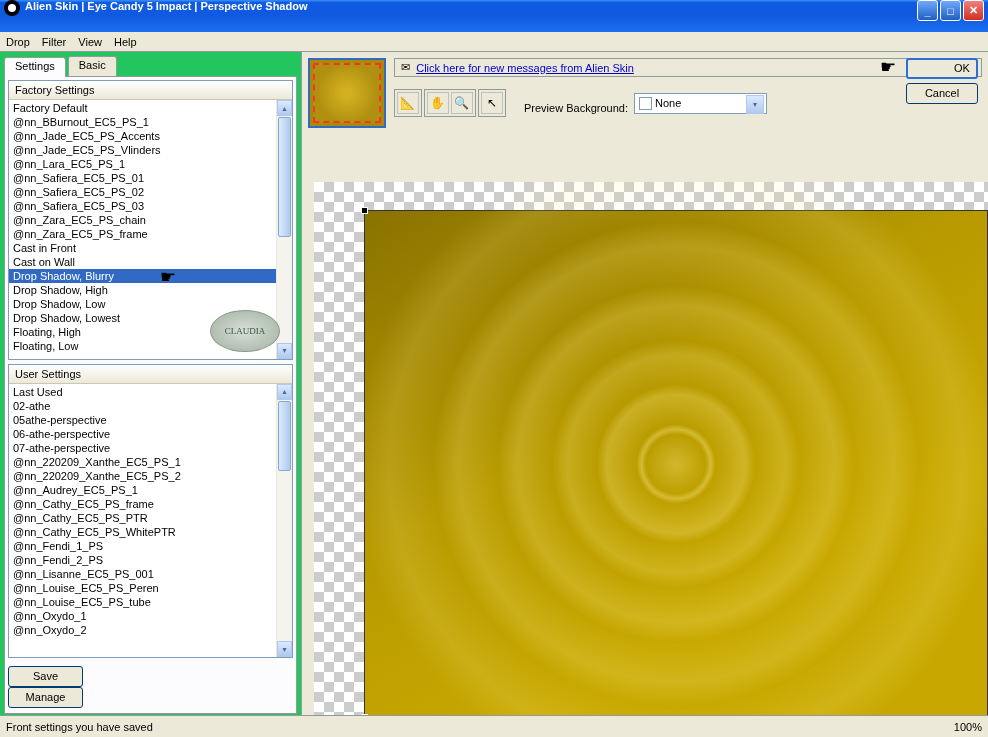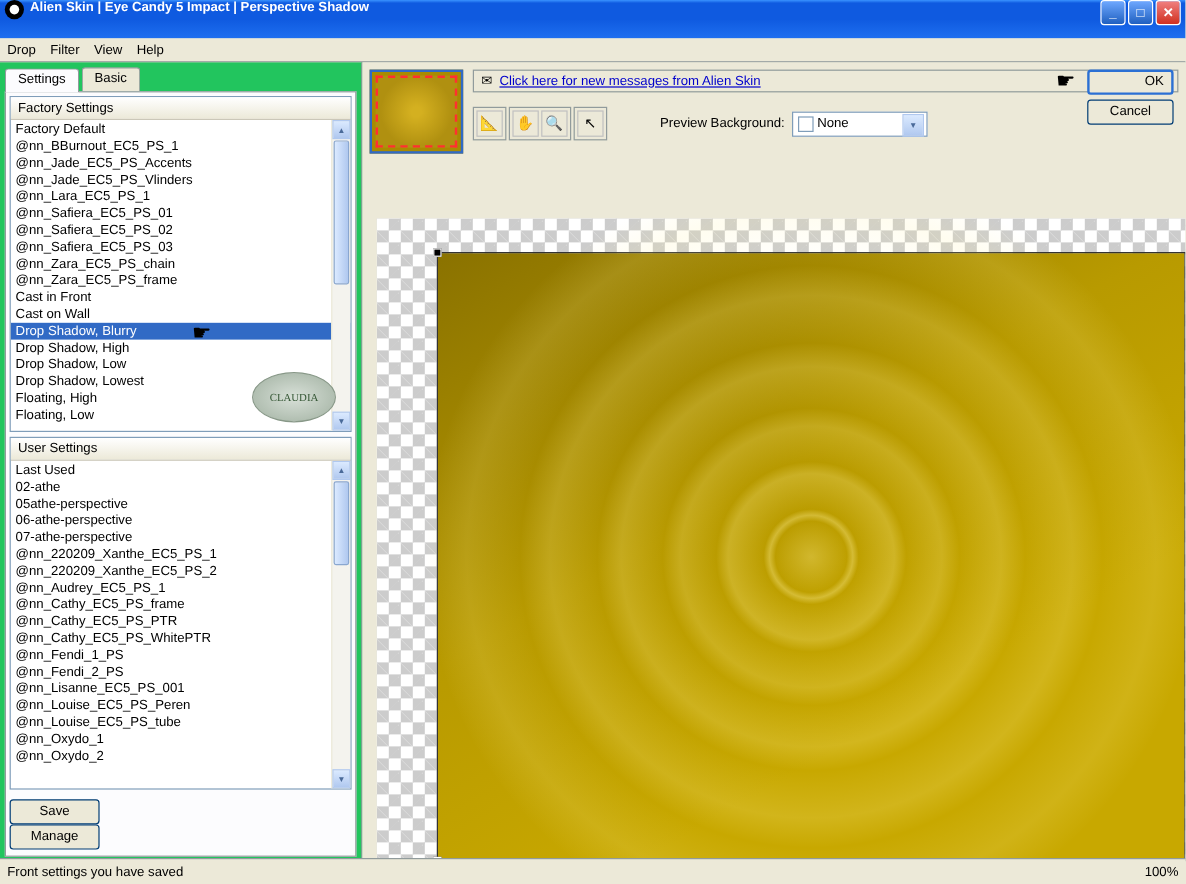--- a/index.html
+++ b/index.html
@@ -44,22 +44,22 @@
 .thumb-img { width: 78px; height: 70px; border: 2px solid #316ac5; background: #a88b00; position: relative; }
 .thumb-img::after { content:''; position:absolute; inset:3px; border:2px dashed #ff3030; background: radial-gradient(circle, #d4b020 10%, #b09010 70%); }
 
 .msgbar { border: 1px solid #919b9c; padding: 2px 6px; display: flex; align-items: center; gap: 6px; background:#ece9d8; }
 .msgbar a { color: #0000cc; text-decoration: underline; }
 
 .tools { display: flex; align-items: center; gap: 2px; margin-top:6px; }
 .toolbox { border:1px solid #919b9c; padding:2px; display:flex; gap:2px; background:#ece9d8; }
 .tool { width: 22px; height: 22px; border: 1px solid #c0c0c0; background: #ece9d8; display:flex; align-items:center; justify-content:center; font-size:12px;}
 
-.prevbg { display: flex; align-items: center; gap: 6px; margin-left: 42px; }
-.combo { width: 113px; height: 21px; border: 1px solid #7f9db9; background: white; display: flex; align-items: center; padding: 0 4px; position:relative; }
+.prevbg { display: flex; align-items: flex-end; gap: 6px; margin-left: 16px; }
+.combo { width: 133px; height: 21px; border: 1px solid #7f9db9; background: white; display: flex; align-items: center; padding: 0 4px; position:relative; }
 .combo::after { content:'▾'; position:absolute; right:2px; top:1px; width:16px; height:17px; background:linear-gradient(to bottom,#dbeaff,#b0c8ef); border:1px solid #b0c8ef; display:flex; align-items:center; justify-content:center; font-size:8px; color:#4a6a99;}
 .chk { width:13px; height:13px; border:1px solid #7f9db9; background:white; margin-right:3px; }
 
 .okbtns { position: absolute; top: 6px; right: 10px; display:flex; flex-direction:column; gap:4px; align-items:flex-end;}
 .okbtn { width: 72px; height: 21px; border: 1px solid #003c74; border-radius: 3px; text-align:center; line-height:19px; background:#ece9d8; }
 .okbtn.def { border: 2px solid #2b70d4; line-height:17px;padding-left:40px; }
 .pointer-hand { position:absolute; font-size:18px; }
 
 .preview { position: absolute; top: 130px; left: 12px; right: 0; bottom: 0; overflow:hidden;
   background-image: linear-gradient(45deg, #ccc 25%, transparent 25%), linear-gradient(-45deg, #ccc 25%, transparent 25%), linear-gradient(45deg, transparent 75%, #ccc 75%), linear-gradient(-45deg, transparent 75%, #ccc 75%);

